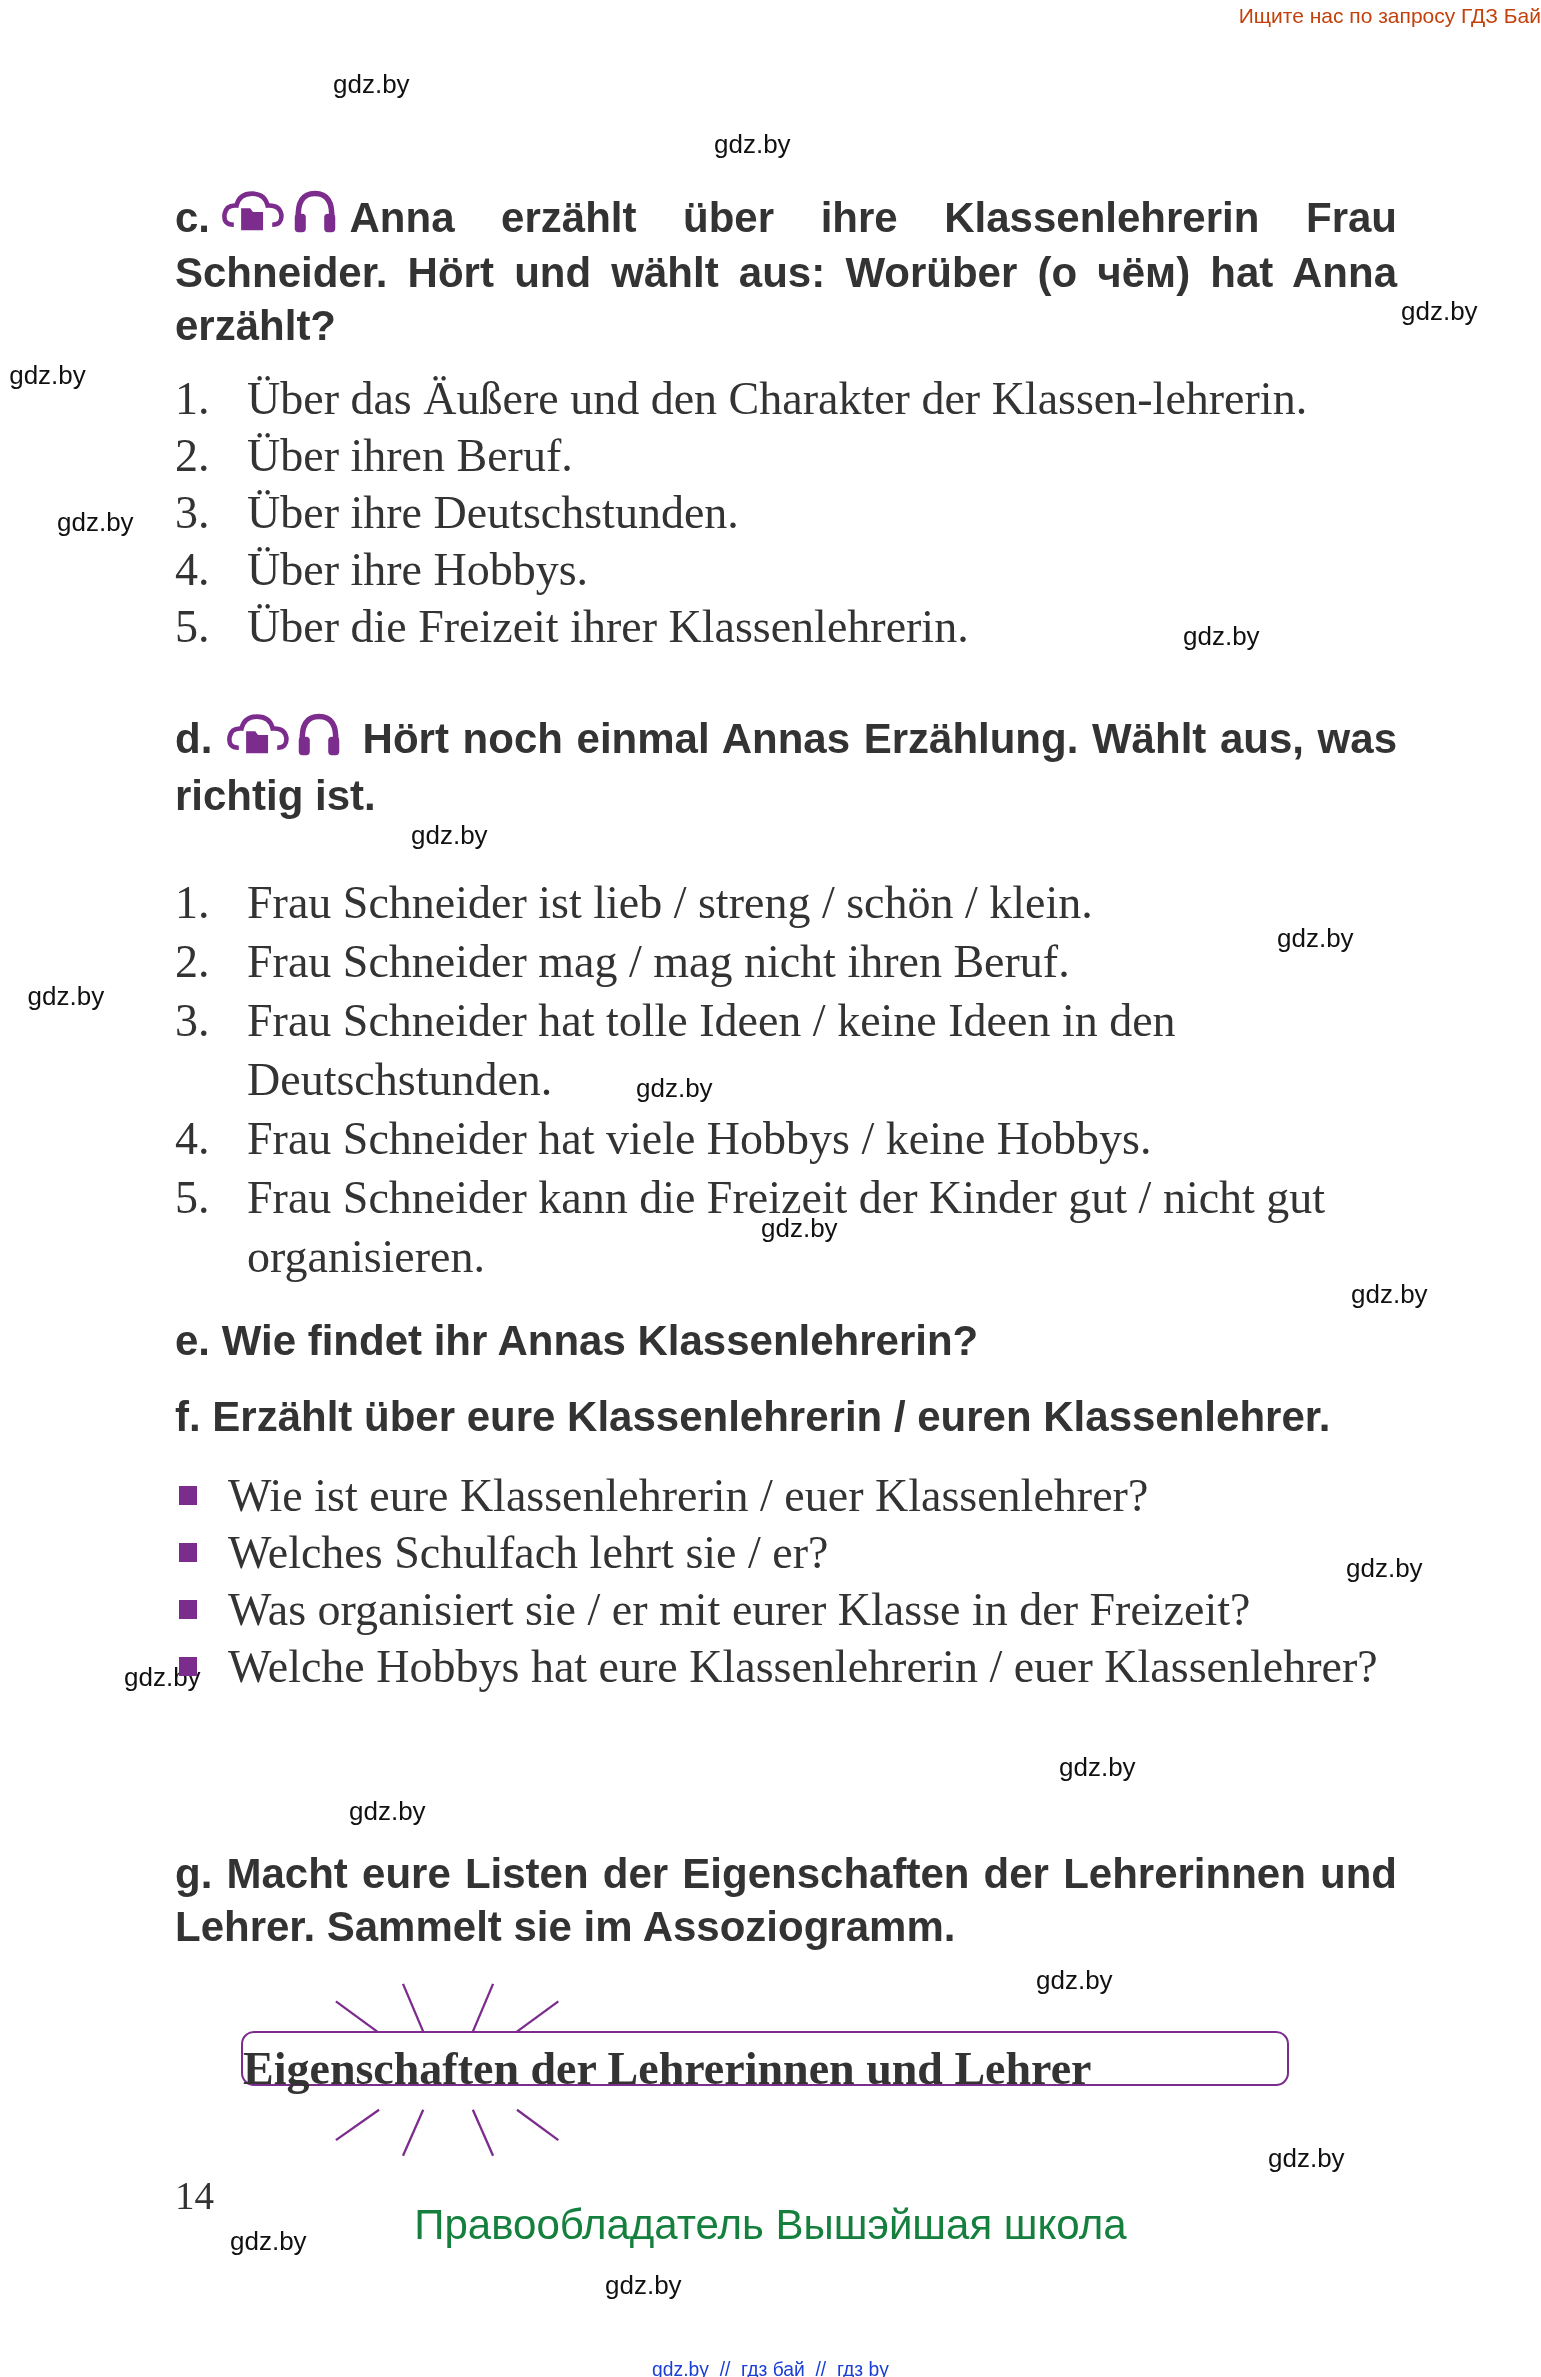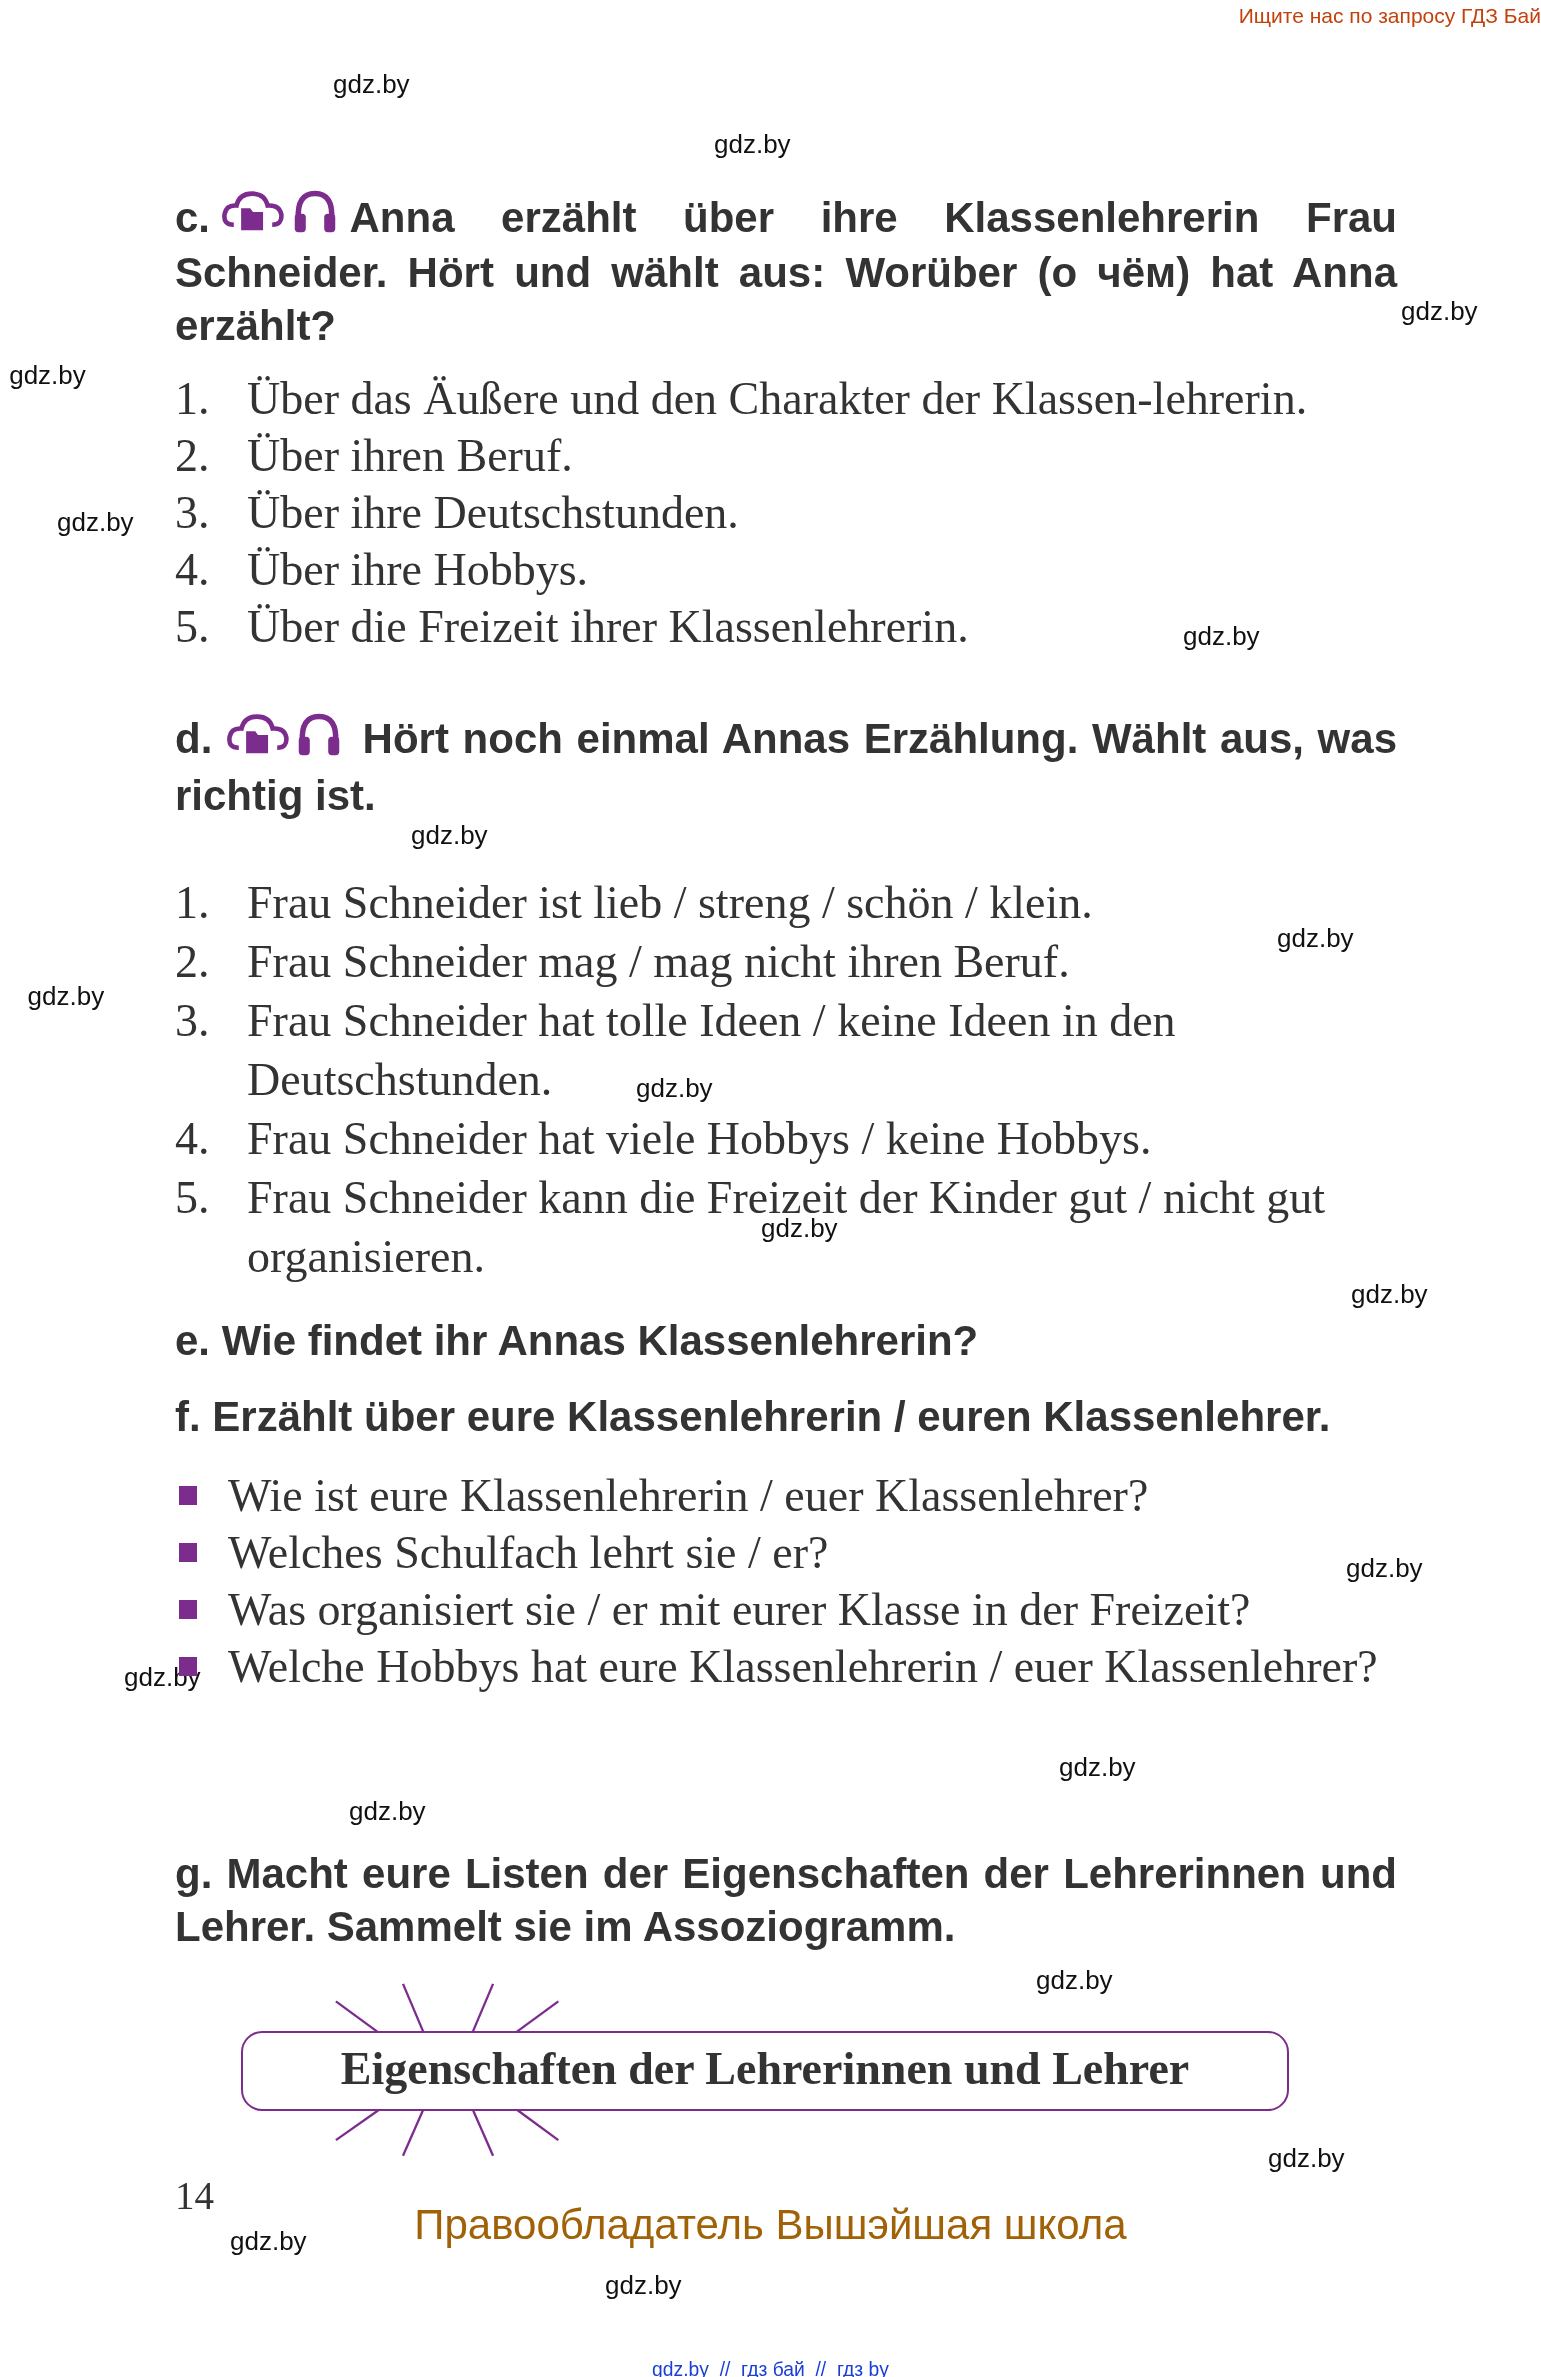--- a/index.html
+++ b/index.html
@@ -8,23 +8,23 @@
   .top-banner { left:0; width:1541px; top:3.7px; text-align:right; color:#c2410c; font-size:21px; }
   .wm { color:#111; font-size:26px; font-family:"Liberation Sans", sans-serif; }
   .task { left:175px; width:1222px; font-size:42px; line-height:53px; font-weight:bold; color:#333; text-align:justify; font-family:"Liberation Sans", sans-serif; }
   .task .ic { display:inline-block; vertical-align:-3.7px; margin-right:5.5px; }
   ol.items { position:absolute; left:175px; width:1222px; margin:0; padding:0; list-style:none; font-family:"Liberation Serif", serif; font-size:46px; line-height:57px; color:#333; }
   ol.items li { position:relative; padding-left:72px; }
   ol.items li .num { position:absolute; left:0; top:0; }
   ul.bullets { position:absolute; left:175px; width:1222px; margin:0; padding:0; list-style:none; font-family:"Liberation Serif", serif; font-size:46px; line-height:57px; color:#333; }
   ul.bullets li { position:relative; padding-left:53px; text-align:justify; text-align-last:left; }
   ul.bullets li .sq { position:absolute; left:3.7px; top:19.3px; width:18.4px; height:18.4px; background:#7b2c8c; }
-  .assoc-box { left:241px; top:2031px; width:1048px; height:80px; border:2.8px solid #7b2c8c; border-radius:21px; text-align:center; font-family:"Liberation Serif", serif; font-weight:bold; font-size:46px; line-height:72px; color:#333; box-sizing:border-box; }
+  .assoc-box { left:241px; top:2031px; width:1048px; height:55px; border:2.8px solid #7b2c8c; border-radius:13px; font-family:"Liberation Serif", serif; font-weight:bold; font-size:46px; line-height:72px; color:#333; box-sizing:border-box; }
   .page-num { left:175px; top:2173px; font-family:"Liberation Serif", serif; font-size:39px; color:#333; }
-  .rights { left:0; width:1541px; top:2201px; text-align:center; color:#a16207; font-size:42px; }
+  .rights { left:0; width:1541px; top:2201px; text-align:center; color:#15803d; font-size:42px; }
   .footer-links { left:0; width:1541px; top:2342px; text-align:center; color:#1a3fd6; font-size:19.3px; }
 </style>
 </head>
 <body>
 
 <div class="abs top-banner">Ищите нас по запросу ГДЗ Бай</div>
 
 <div class="abs wm" style="left:333px;top:69px;">gdz.by</div>
 <div class="abs wm" style="left:714px;top:129px;">gdz.by</div>
 <div class="abs wm" style="left:1401px;top:296px;">gdz.by</div>

